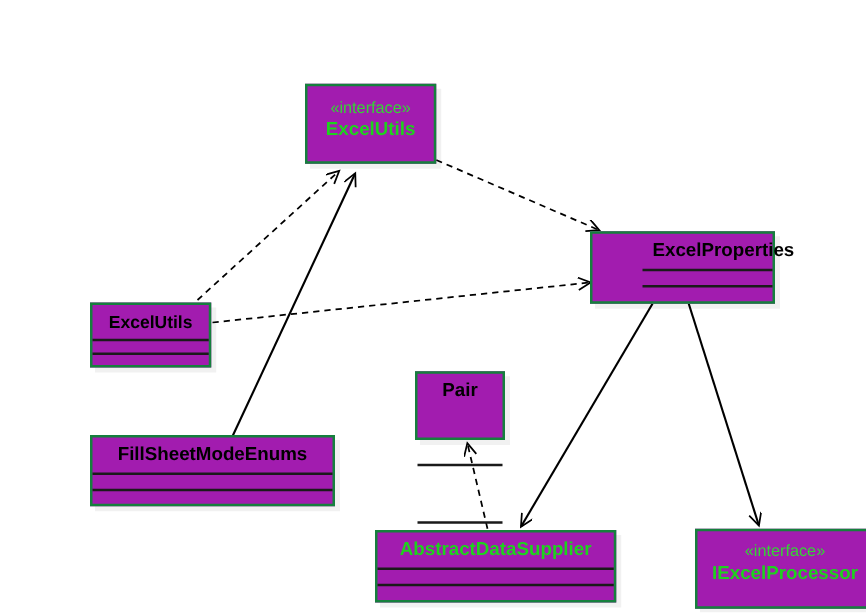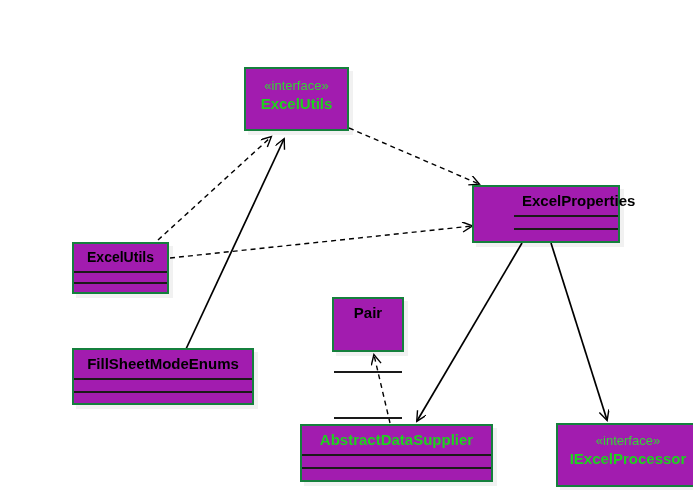--- a/index.html
+++ b/index.html
@@ -107,21 +107,21 @@
   </div>
 
   <div class="uml-node" style="left:72px; top:242px; width:97px; height:52px;">
     <div class="node-title" style="font-size:14px;">
       <span class="node-name">ExcelUtils</span>
     </div>
     <div class="compartment"></div>
     <div class="compartment"></div>
   </div>
 
-  <div class="uml-node" style="left:72px; top:348px; width:182px; height:57px;">
+  <div class="uml-node" style="left:72px; top:348px; width:196px; height:57px;">
     <div class="node-title">
       <span class="node-name">FillSheetModeEnums</span>
     </div>
     <div class="compartment"></div>
     <div class="compartment"></div>
   </div>
 
   <div class="uml-node" style="left:332px; top:297px; width:72px; height:55px;gap:44px;">
     <div class="node-title">
       <span class="node-name">Pair</span>

